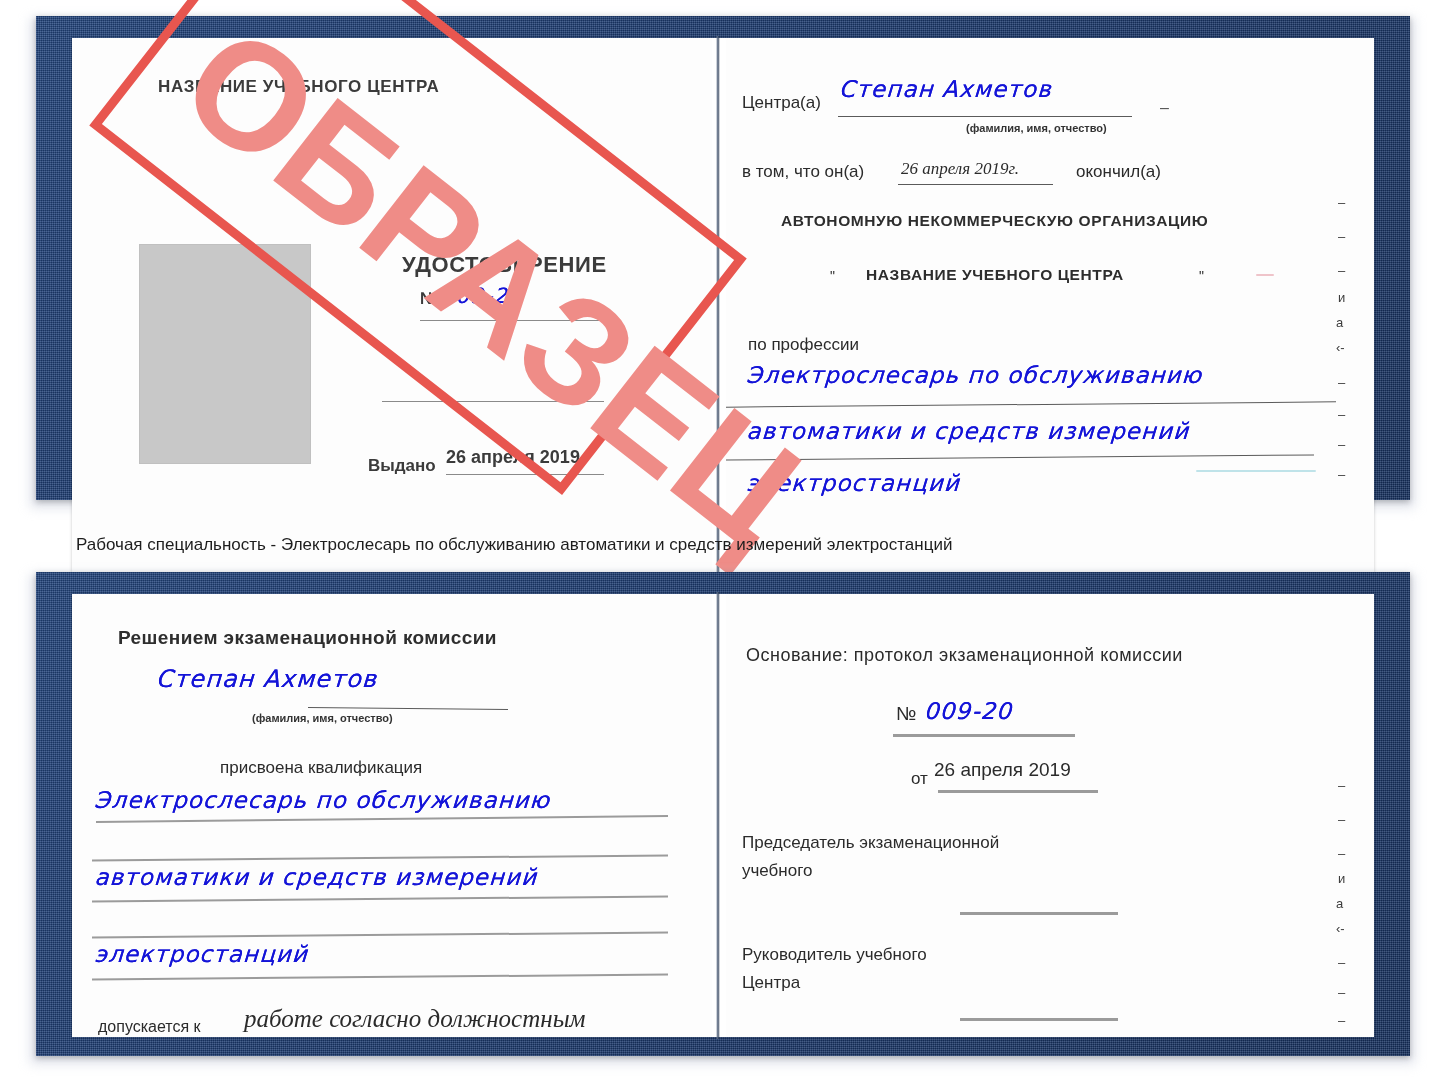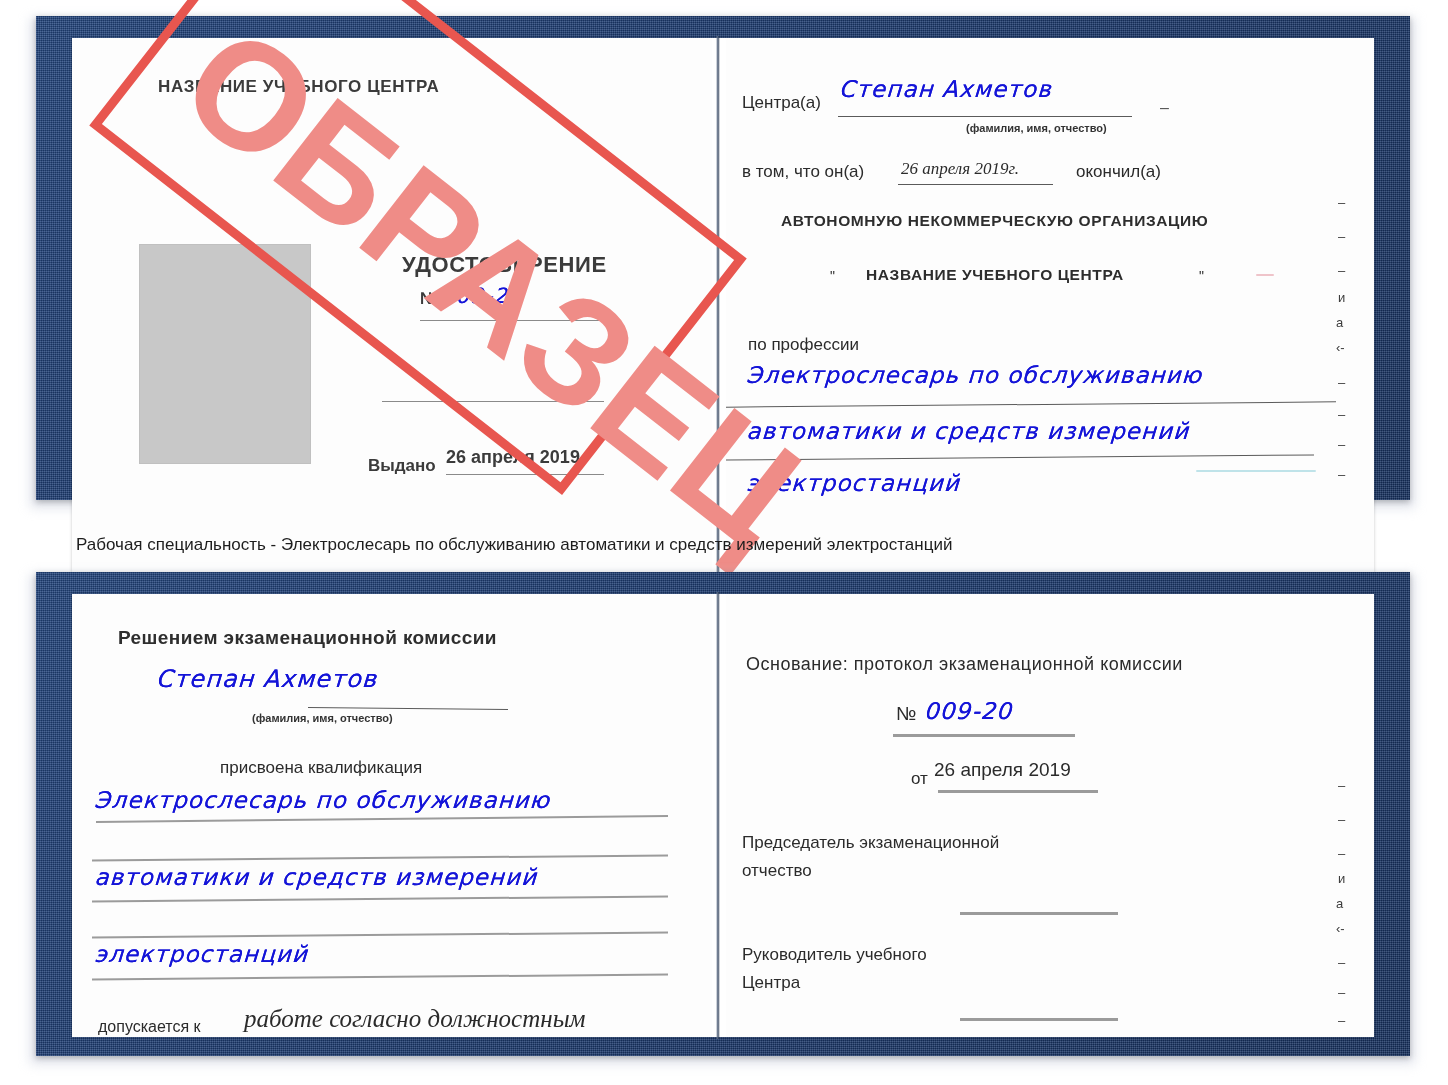--- a/index.html
+++ b/index.html
@@ -257,32 +257,32 @@
 
         <span class="t" style="left:26px; top:425px; font-size:16px; color:#2b2b2b;">допускается к</span>
         <span class="t serif-ital" style="left:172px; top:412px; font-size:25px;">работе согласно должностным</span>
 
       </div>
 
       <div class="spine" style="left:644px;"></div>
 
       <div class="page right" style="width:648px;">
 
-        <span class="t" style="left:20px; top:61px; font-size:18px; color:#2b2b2b; letter-spacing:0.5px;">Основание: протокол экзаменационной комиссии</span>
+        <span class="t" style="left:20px; top:52px; font-size:18px; color:#2b2b2b; letter-spacing:0.5px;">Основание: протокол экзаменационной комиссии</span>
 
         <span class="t" style="left:170px; top:110px; font-size:19px; color:#2b2b2b;">№</span>
         <span class="t hand" style="left:200px; top:106px; font-size:23px;">009-20</span>
         <div class="rule" style="left:167px; top:140px; width:182px; height:3px; background:#9b9b9b;"></div>
 
         <span class="t" style="left:185px; top:176px; font-size:17px; color:#2b2b2b;">от</span>
         <span class="t" style="left:208px; top:166px; font-size:19px; color:#2b2b2b;">26 апреля 2019</span>
         <div class="rule" style="left:212px; top:196px; width:160px; height:3px; background:#9b9b9b;"></div>
 
         <span class="t" style="left:16px; top:240px; font-size:17px; color:#2b2b2b;">Председатель экзаменационной</span>
-        <span class="t" style="left:16px; top:268px; font-size:17px; color:#2b2b2b;">отчество</span>
+        <span class="t" style="left:16px; top:268px; font-size:17px; color:#2b2b2b;">учебного</span>
         <div class="rule" style="left:234px; top:318px; width:158px; height:3px; background:#9b9b9b;"></div>
 
         <span class="t" style="left:16px; top:352px; font-size:17px; color:#2b2b2b;">Руководитель учебного</span>
         <span class="t" style="left:16px; top:380px; font-size:17px; color:#2b2b2b;">Центра</span>
         <div class="rule" style="left:234px; top:424px; width:158px; height:3px; background:#9b9b9b;"></div>
 
         <span class="edge-mark" style="left:612px; top:185px;">–</span>
         <span class="edge-mark" style="left:612px; top:219px;">–</span>
         <span class="edge-mark" style="left:612px; top:253px;">–</span>
         <span class="edge-mark" style="left:612px; top:278px;">и</span>

